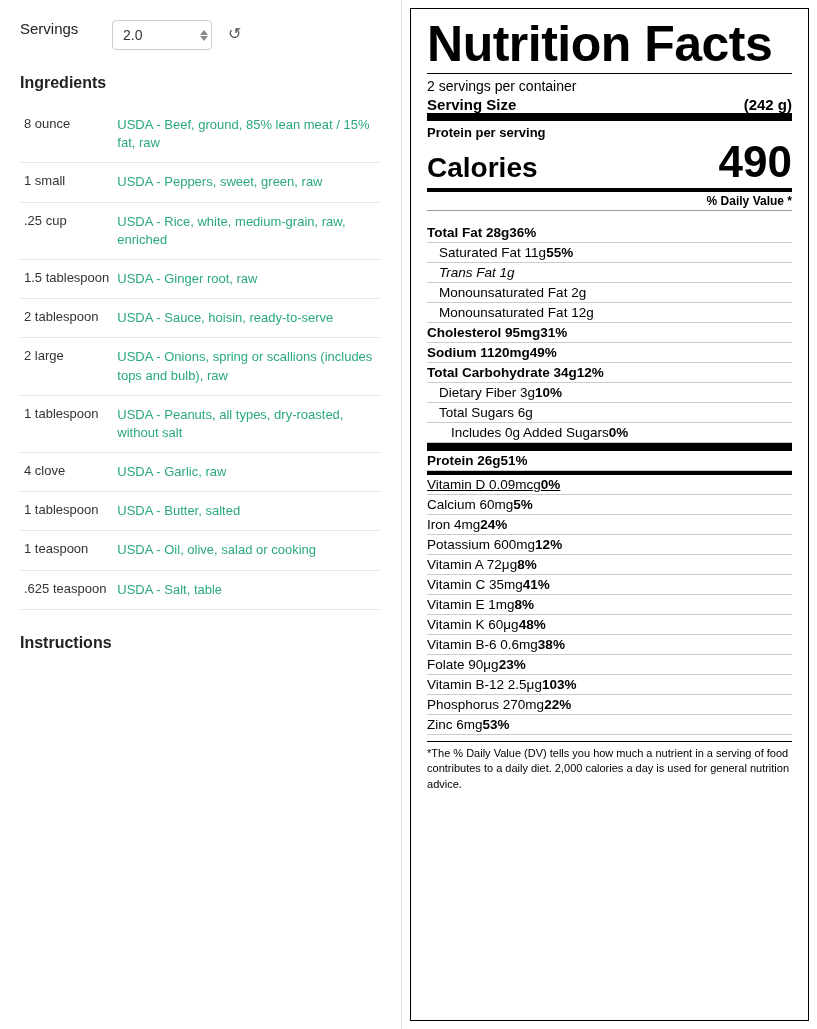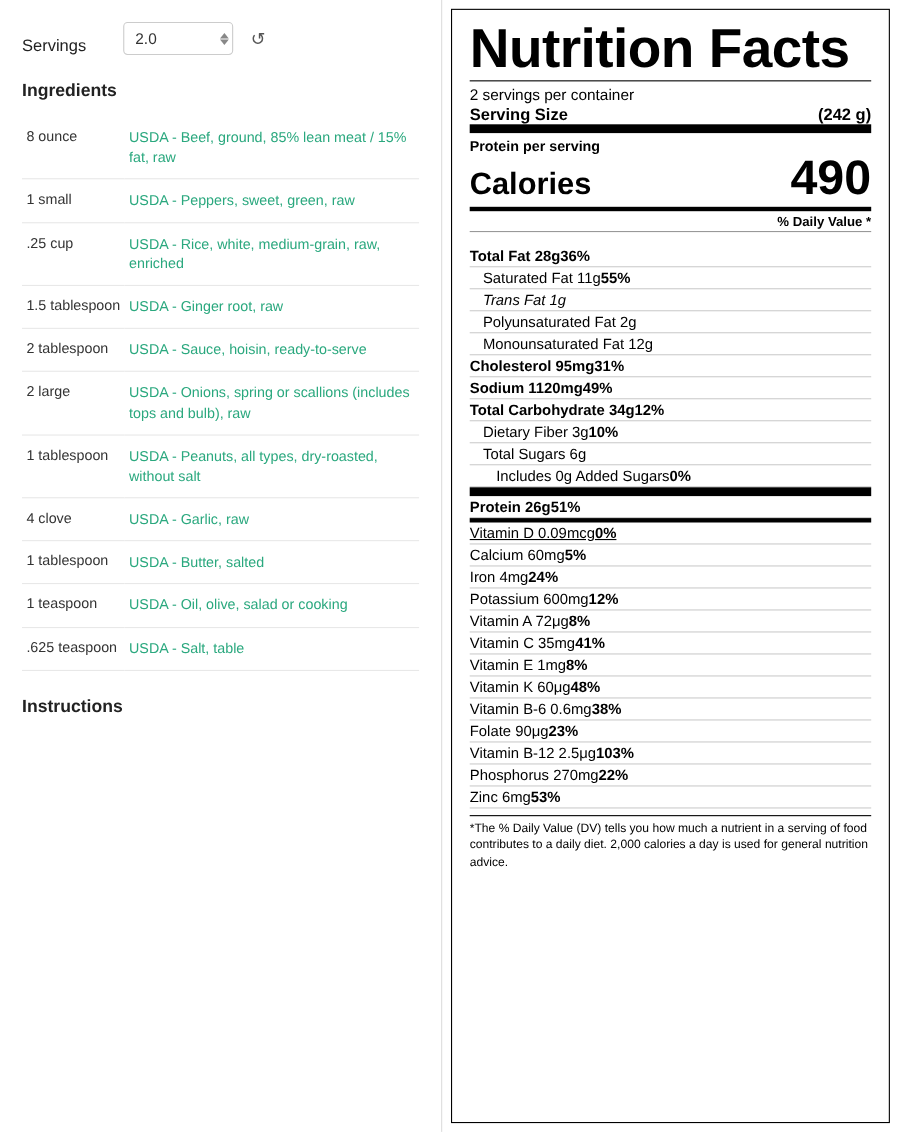--- a/index.html
+++ b/index.html
@@ -15,21 +15,21 @@
     
     .left-panel {
       width: 410px;
       padding: 20px;
       border-right: 1px solid #ddd;
       background: #fff;
     }
 
     .servings-row {
       display: flex;
-      align-items: flex-end;
+      align-items: flex-start;
       margin-bottom: 24px;
       gap: 12px;
     }
     .servings-label {
       font-size: 15px;
       font-weight: 500;
       color: #222;
       min-width: 80px;
     }
     .servings-input-wrap {
@@ -336,21 +336,21 @@
         <span class="nf-row-pct">36%</span>
       </div>
       <div class="nf-row">
         <span class="nf-row-label indent1">Saturated Fat 11g</span>
         <span class="nf-row-pct">55%</span>
       </div>
       <div class="nf-row">
         <span class="nf-row-label indent1 italic"><em>Trans</em> Fat 1g</span>
       </div>
       <div class="nf-row">
-        <span class="nf-row-label indent1">Polyunsaturated Fat 2g</span>
+        <span class="nf-row-label indent1">Monounsaturated Fat 2g</span>
       </div>
       <div class="nf-row">
         <span class="nf-row-label indent1">Monounsaturated Fat 12g</span>
       </div>
       <div class="nf-row">
         <span class="nf-row-label bold">Cholesterol 95mg</span>
         <span class="nf-row-pct">31%</span>
       </div>
       <div class="nf-row">
         <span class="nf-row-label bold">Sodium 1120mg</span>

